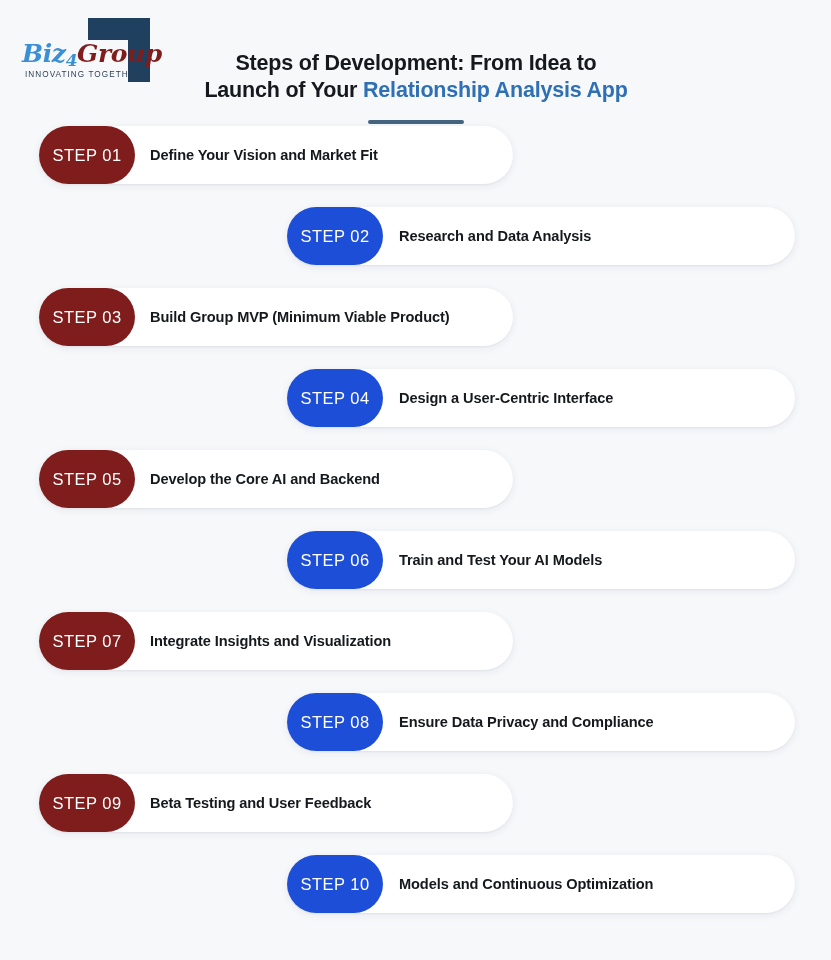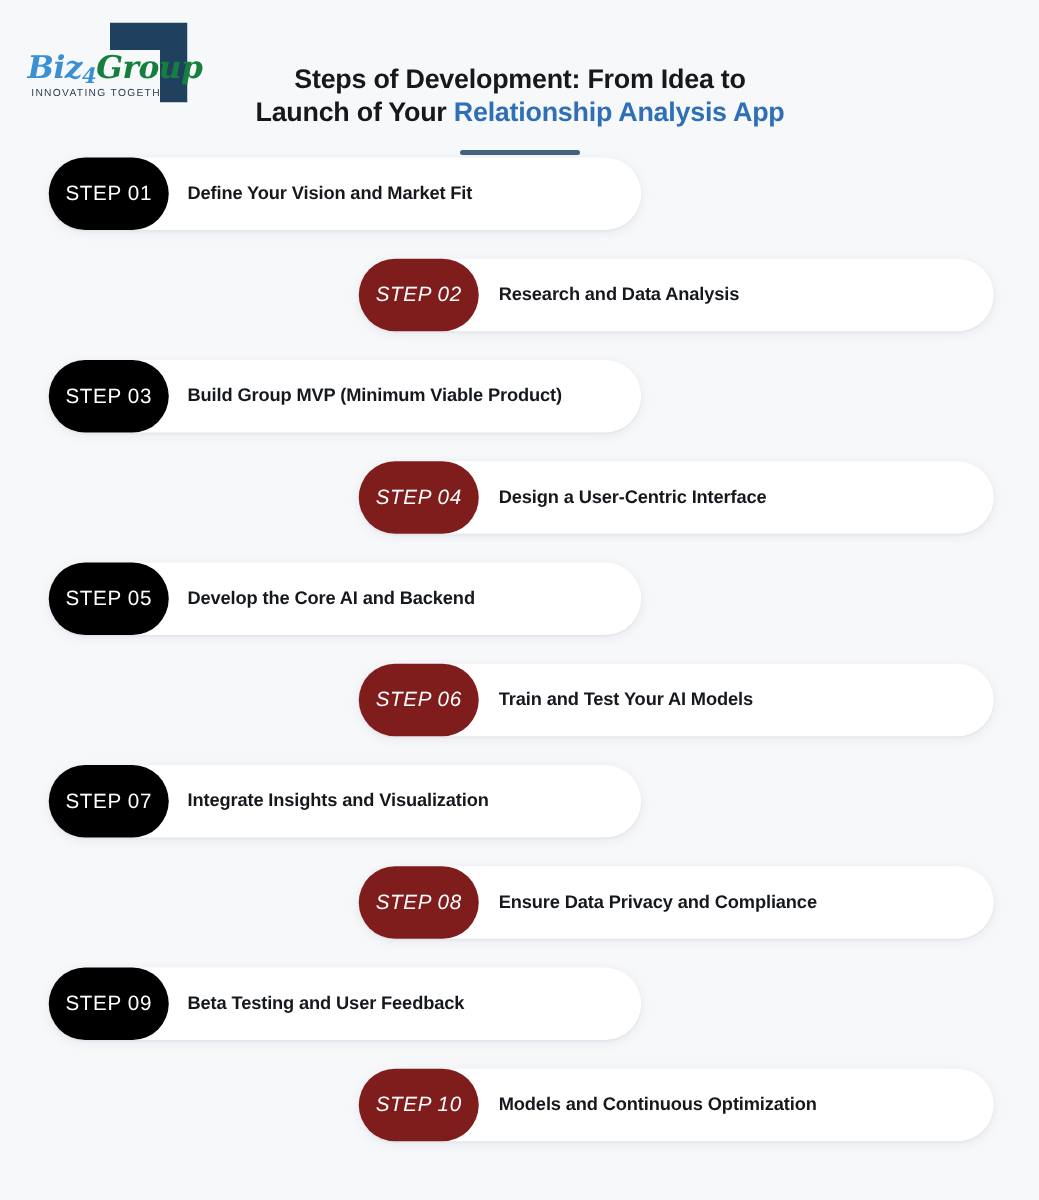--- a/index.html
+++ b/index.html
@@ -50,21 +50,21 @@
   .logo-biz {
     color: #3b8fd4;
   }
   .logo-four {
     color: #3b8fd4;
     font-size: 17px;
     position: relative;
     top: 4px;
   }
   .logo-group {
-    color: #15803d;
+    color: #7f1d1d;
   }
   .logo-tagline {
     position: absolute;
     left: 9px;
     top: 52px;
     font-family: Liberation Sans, sans-serif;
     font-style: normal;
     font-size: 8.2px;
     font-weight: 400;
     letter-spacing: 1.05px;
@@ -138,25 +138,24 @@
     display: flex;
     align-items: center;
     justify-content: center;
     color: #ffffff;
     font-size: 16.5px;
     font-weight: 400;
     letter-spacing: 0.5px;
     box-sizing: border-box;
   }
   .row-left .step-pill {
-    background: #000000;
+    background: #7f1d1d;
   }
   .row-right .step-pill {
-    background: #7f1d1d;
-    font-style: italic;
+    background: #1d4ed8;
   }
 
   .step-label {
     position: absolute;
     top: 0;
     height: 58px;
     left: 111px;
     right: 16px;
     display: flex;
     align-items: center;

